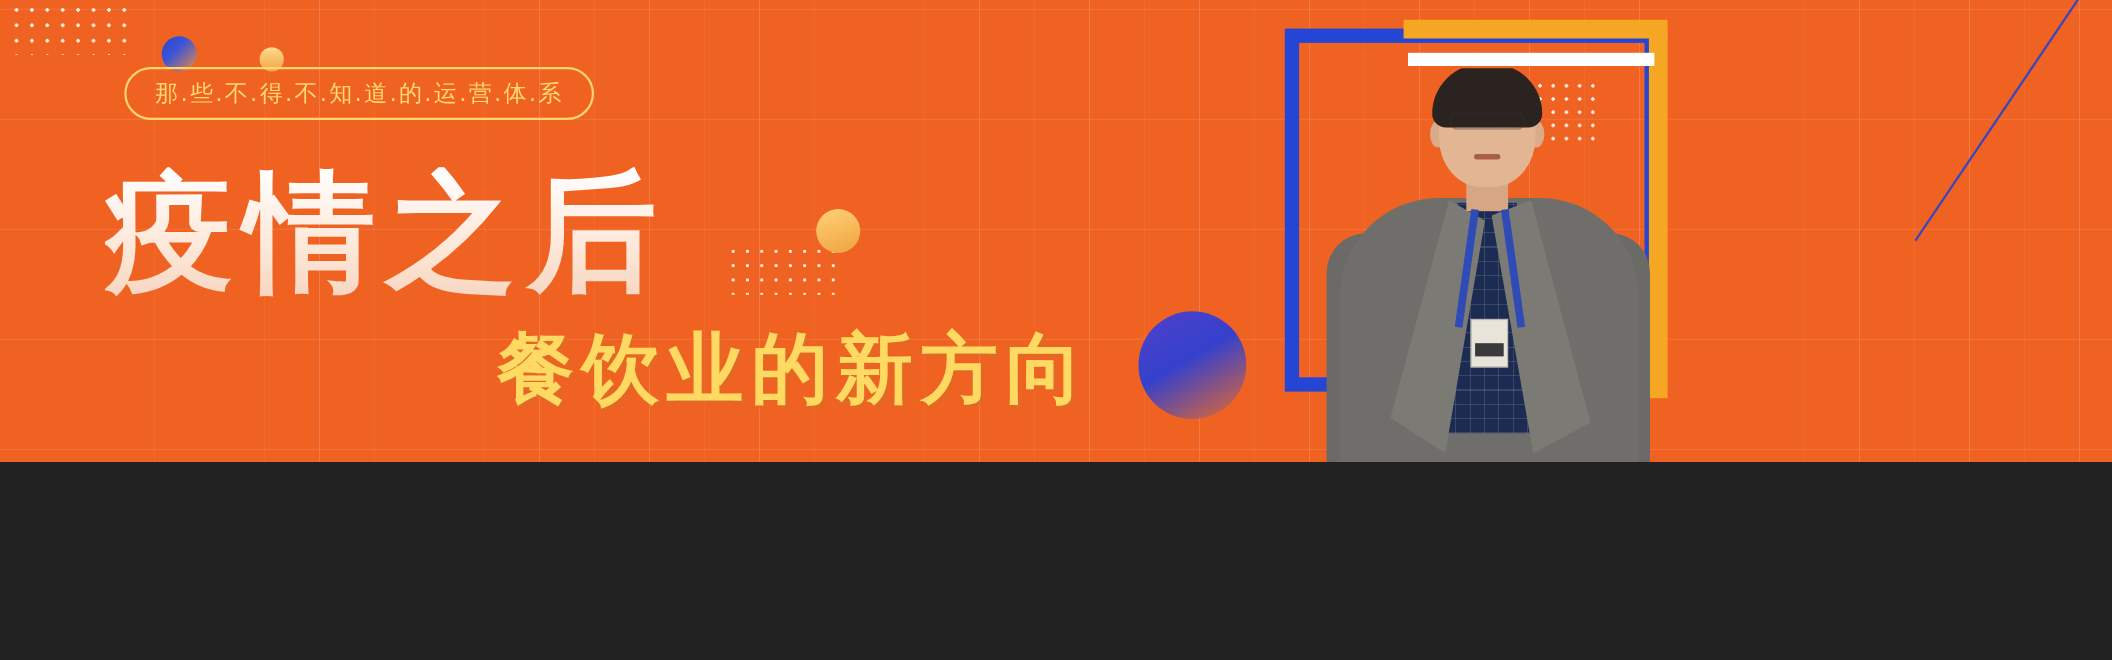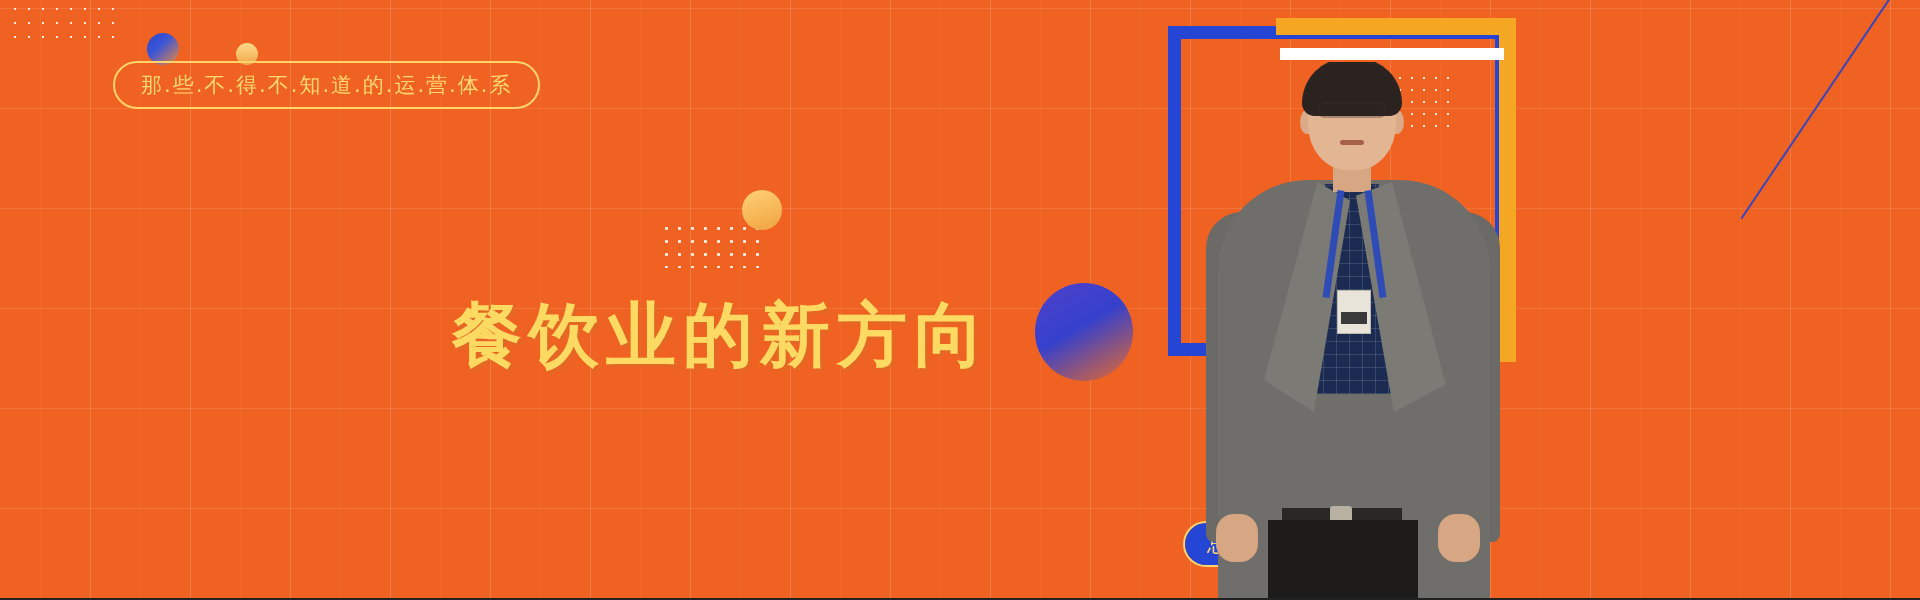--- a/index.html
+++ b/index.html
@@ -1,20 +1,20 @@
 <!DOCTYPE html>
 <html lang="zh"><head>
 <meta charset="utf-8">
 <title>Banner</title>
 <style>
   html,body{margin:0;padding:0;background:#222;}
   *{box-sizing:border-box;}
   .stage{
     position:relative;
-    width:1920px;height:598px;
+    width:1920px;height:420px;
     overflow:hidden;
     background:#f06222;
     font-family:"DejaVu Sans","Liberation Sans",sans-serif;
     user-select:none;
   }
   
   .grid{
     position:absolute;inset:0;
     background-image:
       linear-gradient(to right, rgba(255,255,255,.11) 1px, transparent 1px),
@@ -219,20 +219,21 @@
 
   <div class="circle blue-sm"></div>
   <div class="circle gold-sm"></div>
   <div class="circle gold-md"></div>
   <div class="circle blue-lg"></div>
 
   <div class="subtitle-pill">
     <span>那.些.不.得.不.知.道.的.运.营.体.系</span>
   </div>
 
+  <div class="headline">疫情之后</div>
 
   <div class="subhead">餐饮业的新方向</div>
 
   <div class="speaker-badge">
     <span class="role">总经理</span>
     <span class="name">朱越</span>
   </div>
 
   <div class="frame-wrap">
     <div class="frame-blue"></div>

